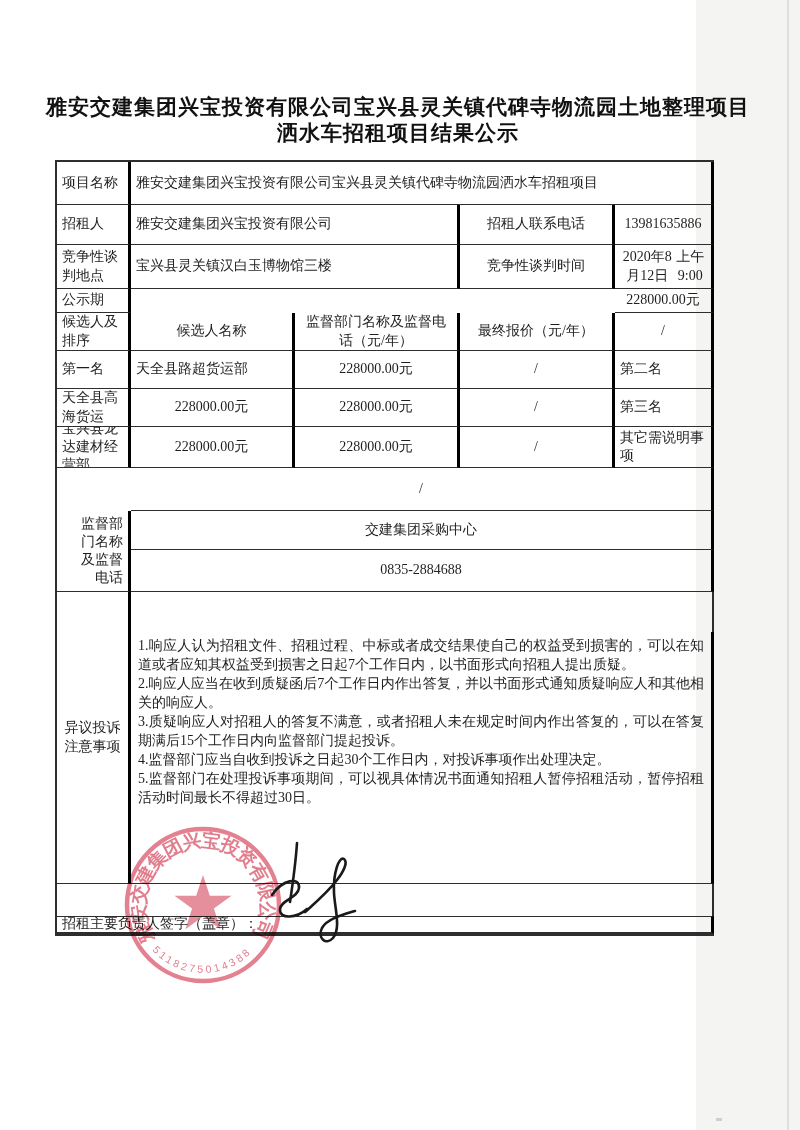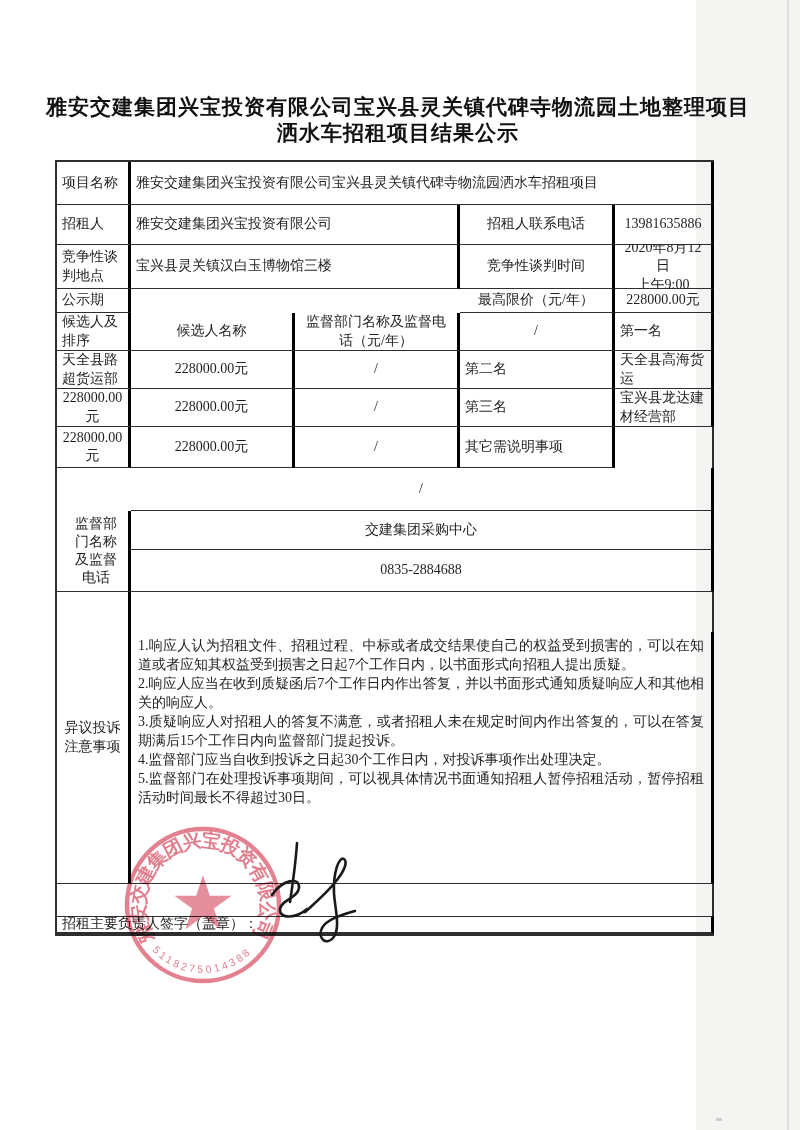--- a/index.html
+++ b/index.html
@@ -19,26 +19,26 @@
                border:2px solid #2e2e2e; font-size:14px; }
   .cell { border-right:3px solid #000000; border-bottom:1px solid #2e2e2e;
           display:flex; align-items:center; padding:2px 5px; line-height:1.3; overflow:hidden; }
   .lbl { justify-content:flex-start; }
   .ctr { justify-content:center; text-align:center; }
   .val { justify-content:flex-start; }
   .span25 { grid-column:2 / 6; }
   .span23 { grid-column:2 / 4; }
   .c4 { grid-column:4 / 5; }
   .c5 { grid-column:5 / 6; }
-  .sup-label { grid-row:10 / 12; text-align:center; justify-content:center;padding-left:12px; }
+  .sup-label { grid-row:10 / 12; text-align:right; justify-content:center;padding-left:12px; }
   .obj-label { justify-content:center; text-align:center; }
   .obj-text { grid-column:2 / 6; align-items:flex-start; padding:4px 7px;margin-top:40px; }
   .obj-text .para { text-align:justify; line-height:19px; }
   .sig-row { grid-column:1 / 6; border-top:1px solid #2e2e2e; border-bottom:2px solid #2e2e2e;margin-top:32px; }
-  .twoLine { flex-direction:column; justify-content:center; }
+  .twoLine { flex-direction:row; justify-content:center; }
 
   .seal { position:absolute; left:108px; top:815px; width:190px; height:180px;
           mix-blend-mode:multiply; opacity:0.85; }
   .signature { position:absolute; left:258px; top:830px; width:130px; height:125px; }
   .stray-mark { position:absolute; left:716px; top:1118px; width:6px; height:3px; background:#cfcfcf; }
 </style>
 </head>
 <body>
 
 <div class="page">
@@ -60,26 +60,26 @@
 
     <div class="cell lbl">竞争性谈判地点</div>
     <div class="cell val span23">宝兴县灵关镇汉白玉博物馆三楼</div>
     <div class="cell ctr c4">竞争性谈判时间</div>
     <div class="cell ctr c5 twoLine">
       <div>2020年8月12日</div>
       <div>上午9:00</div>
     </div>
 
     <div class="cell lbl">公示期</div>
-    <div class="cell ctr c4">最高限价（元/年）</div>
     <div class="cell ctr c5">228000.00元</div>
 
     <div class="cell lbl">候选人及排序</div>
     <div class="cell ctr">候选人名称</div>
     <div class="cell ctr">监督部门名称及监督电话（元/年）</div>
+    <div class="cell ctr">最终报价（元/年）</div>
     <div class="cell ctr">/</div>
 
     <div class="cell lbl">第一名</div>
     <div class="cell val">天全县路超货运部</div>
     <div class="cell ctr">228000.00元</div>
     <div class="cell ctr">/</div>
 
     <div class="cell lbl">第二名</div>
     <div class="cell val">天全县高海货运</div>
     <div class="cell ctr">228000.00元</div>

